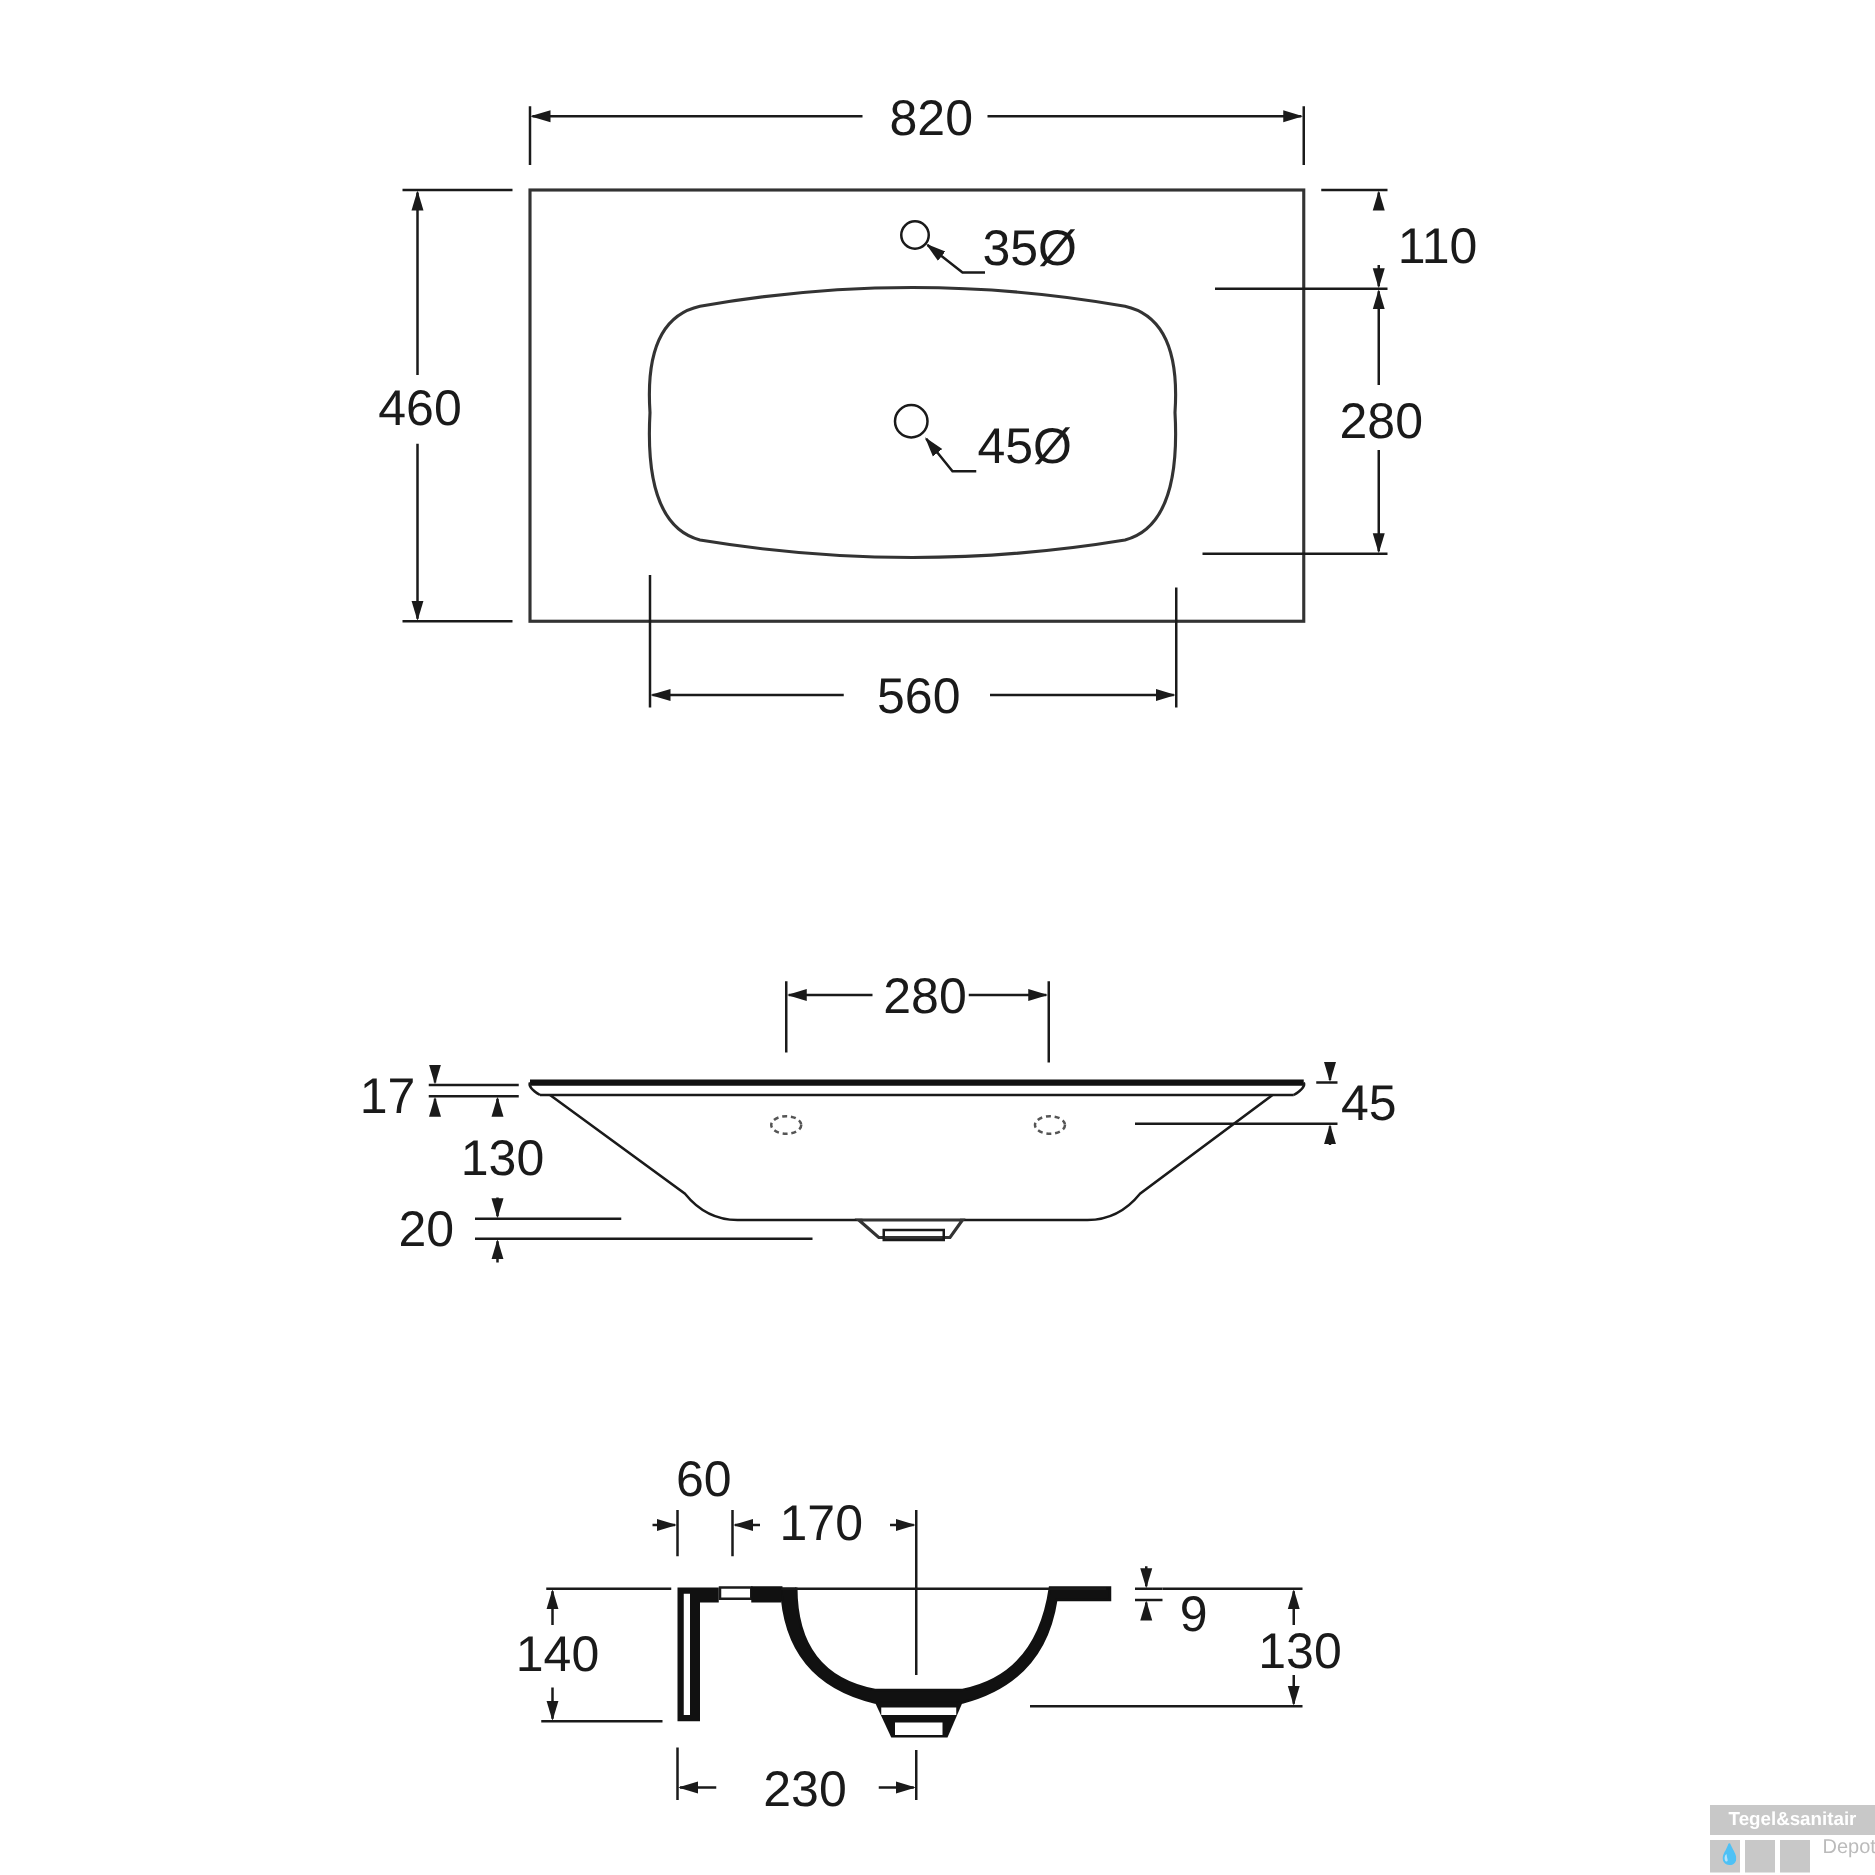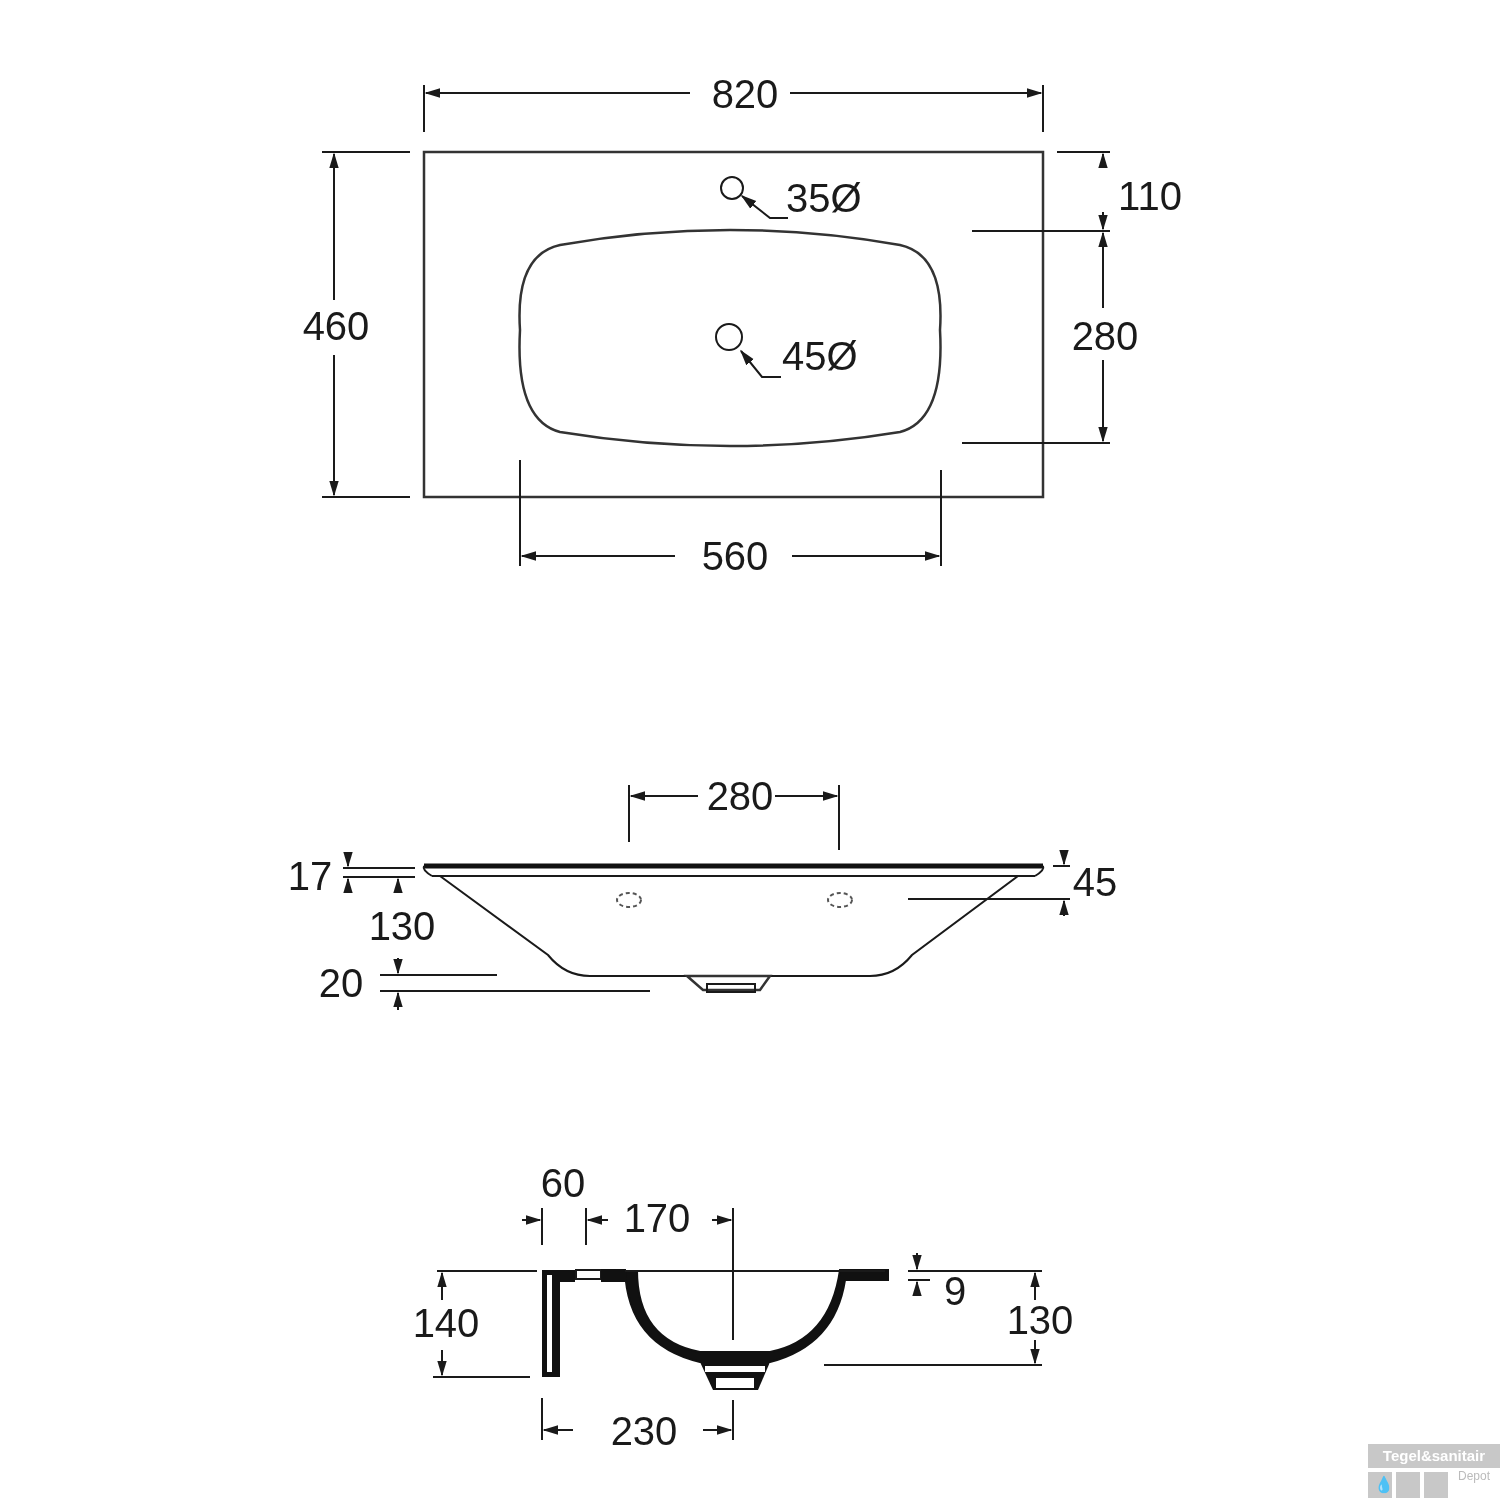--- a/index.html
+++ b/index.html
@@ -8,21 +8,21 @@
   .dim-text { font-family: "Liberation Sans", sans-serif; font-size: 40px; fill: #1a1a1a; }
   .thin { stroke: #1a1a1a; stroke-width: 2; fill: none; }
   .outline { stroke: #333; stroke-width: 2.5; fill: none; }
   .thick { stroke: #111; stroke-width: 5; fill: none; }
   .dashed { stroke: #555; stroke-width: 2; fill: none; stroke-dasharray: 4 3; }
   .arrow { fill: #1a1a1a; }
   .watermark { position: absolute; right: 0; bottom: 0; width: 132px; height: 56px; }
   .wm-top { position: absolute; left: 0; top: 0; width: 132px; height: 24px; background: #c8c8c8; color: #fff; font-family: "Liberation Sans", sans-serif; font-weight: bold; font-size: 15px; line-height: 24px; text-align: center; }
   .wm-box { position: absolute; top: 28px; width: 24px; height: 26px; background: #c8c8c8; }
   .wm-drop { position: absolute; left: 6px; top: 4px; color: #fff; font-size: 16px; line-height: 18px; }
-  .wm-depot { position: absolute; left: 90px; top: 25px; color: #bbb; font-family: "Liberation Sans", sans-serif; font-size: 12px; }
+  .wm-depot { position: absolute; left: 90px; top: 25px; color: #bbb; font-family: "Liberation Sans", sans-serif; font-size: 16px; }
 </style>
 </head>
 <body>
 
 <svg width="1500" height="1500" viewBox="0 0 1500 1500">
   <defs>
     <marker id="arr" viewBox="0 0 10 10" refX="9" refY="5" markerWidth="8" markerHeight="8" orient="auto-start-reverse">
       <path d="M0,2 L10,5 L0,8 z" class="arrow"></path>
     </marker>
   </defs>

